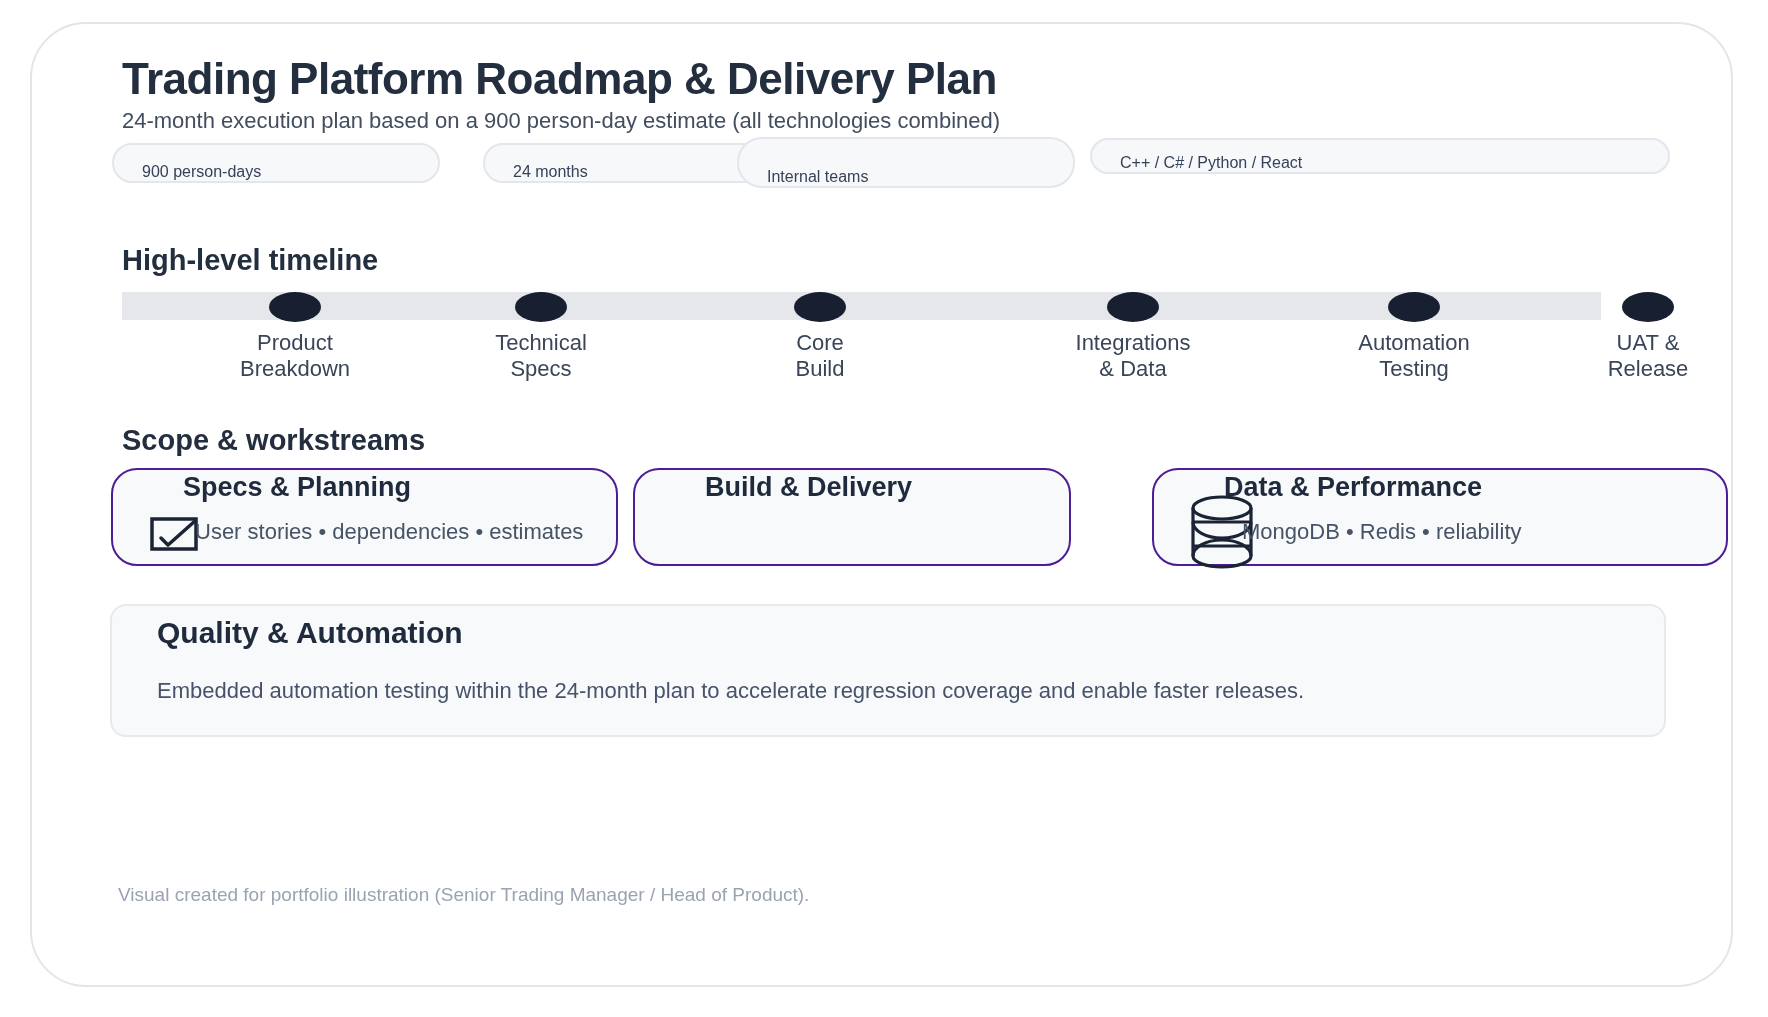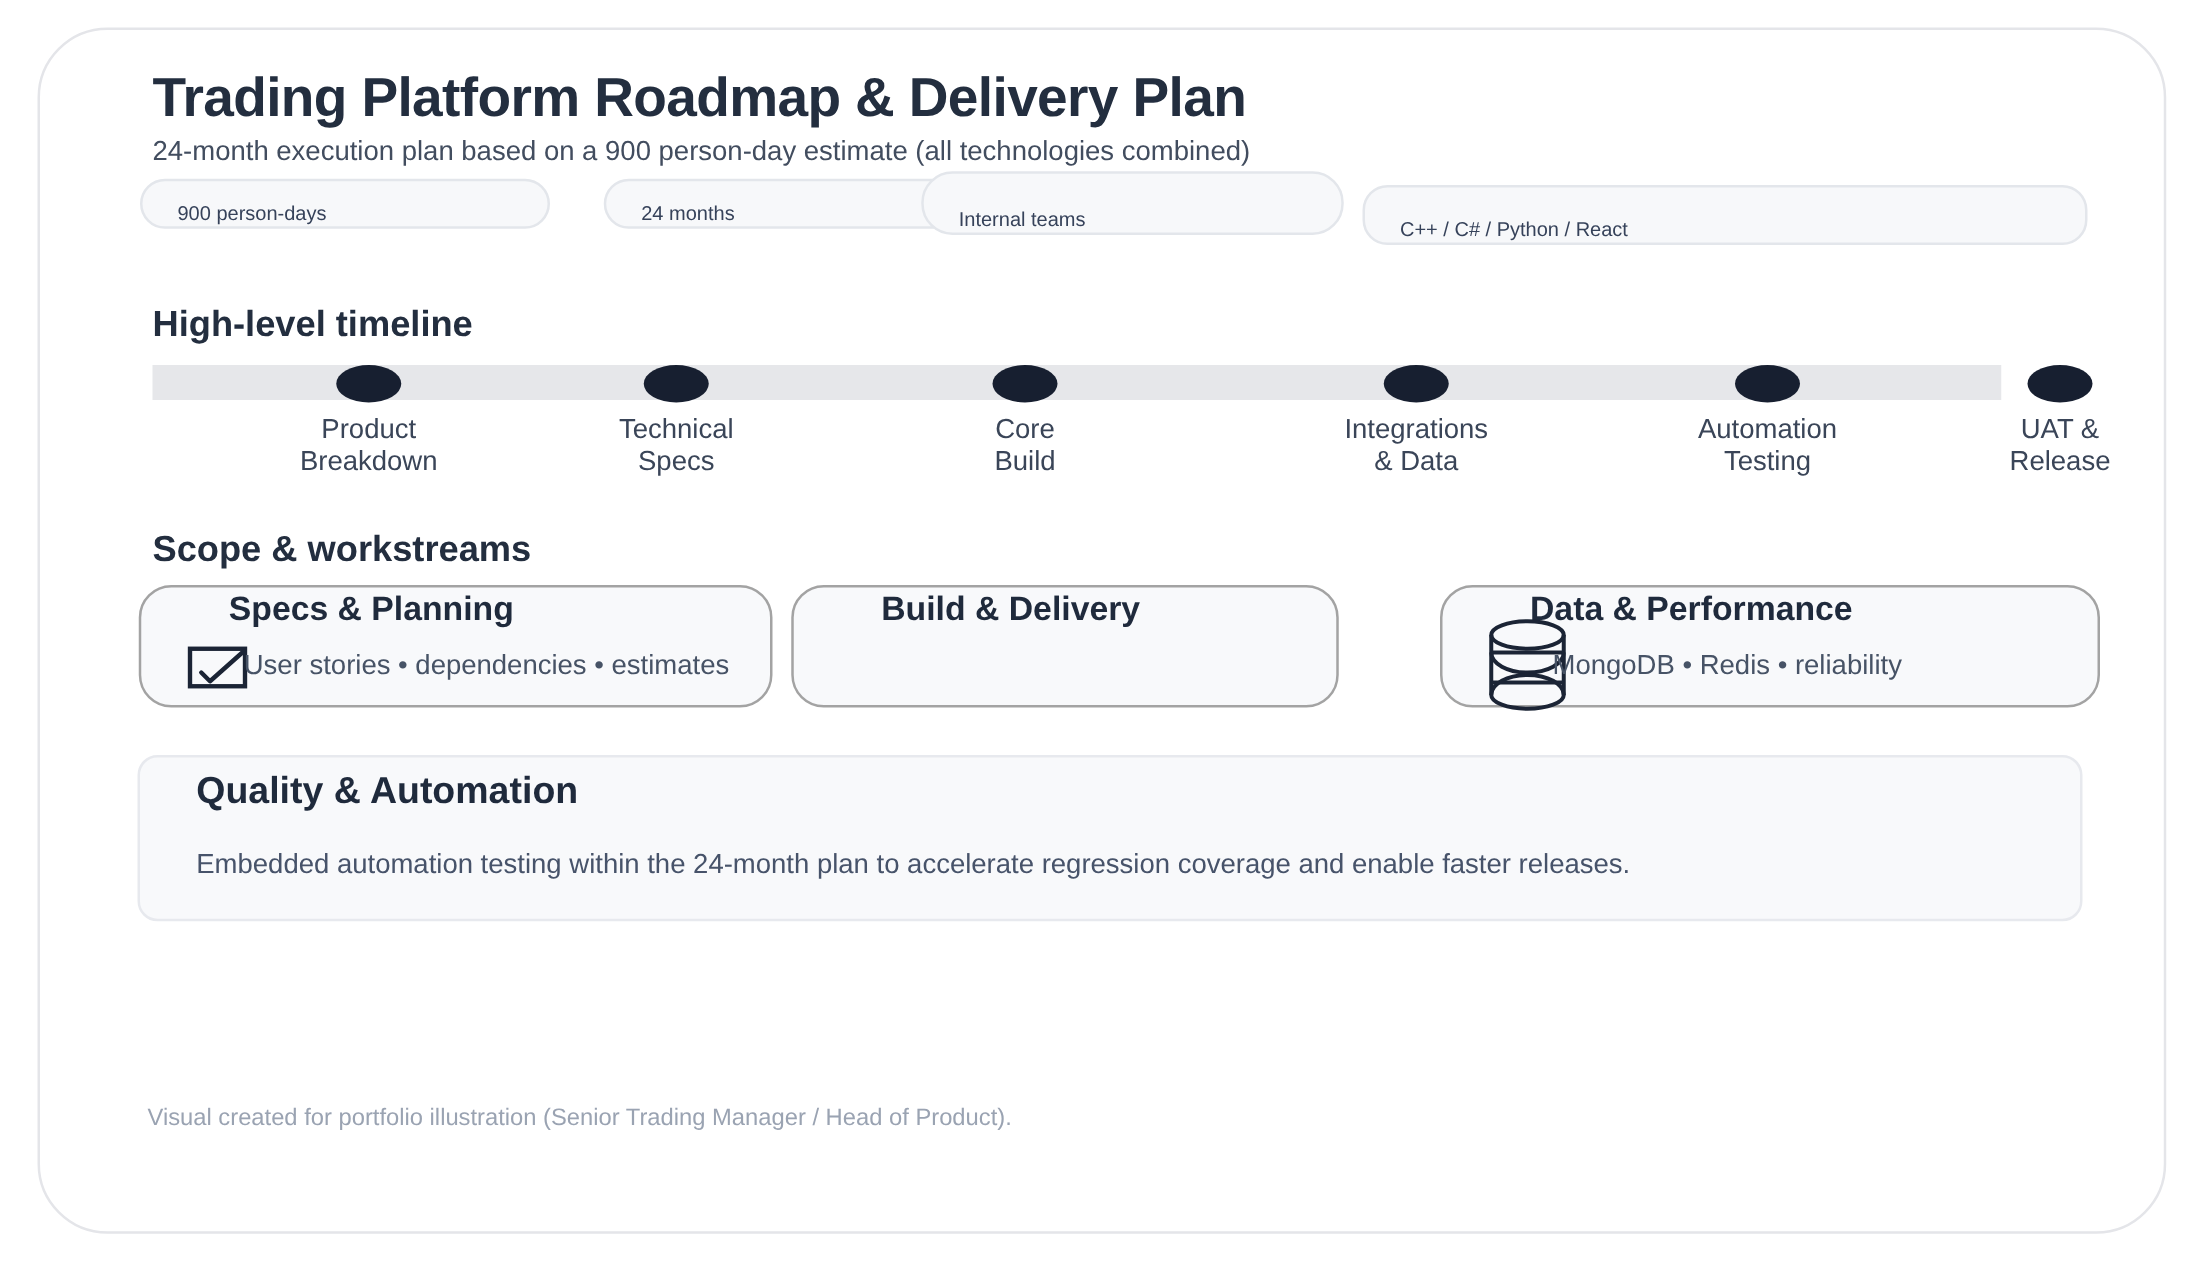--- a/index.html
+++ b/index.html
@@ -22,21 +22,21 @@
     white-space:nowrap;
   }
   .pill {
     position:absolute; box-sizing:border-box; background:#f7f8fa;
     border:2px solid #e3e6eb; display:flex; align-items:flex-end;
     padding-left:28px; font-size:16px; color:#36425a; white-space:nowrap;
   }
   .pill-1 { left:112px; top:143px; width:328px; height:40px; border-radius:20px; }
   .pill-2 { left:483px; top:143px; width:577px; height:40px; border-radius:20px; }
   .pill-3 { left:737px; top:137px; width:338px; height:51px; border-radius:25px; }
-  .pill-4 { left:1090px; top:148px; width:580px; height:48px; border-radius:20px; }
+  .pill-4 { left:1090px; top:138px; width:580px; height:36px; border-radius:20px; }
   .section-heading {
     position:absolute; font-size:29px; font-weight:bold; color:#232e3f;
     white-space:nowrap;
   }
   .h-timeline { left:122px; top:244px; }
   .h-scope    { left:122px; top:424px; }
   .timeline-bar {
     position:absolute; left:122px; top:292px; width:1479px; height:28px;
     background:#e6e7ea;
   }
@@ -48,25 +48,25 @@
   .dot-3 { left:1107px; } .dot-4 { left:1388px; } .dot-5 { left:1622px; }
   .milestone-label {
     position:absolute; top:330px; width:220px; text-align:center;
     font-size:22px; line-height:1.18; color:#3a4558;
   }
   .ml-0 { left:185px; }  .ml-1 { left:431px; }  .ml-2 { left:710px; }
   .ml-3 { left:1023px; } .ml-4 { left:1304px; } .ml-5 { left:1538px; }
   .ml-line { display:block; }
   .ws-card {
     position:absolute; top:468px; height:98px; box-sizing:border-box;
-    background:#f8f9fb; border:2px solid #a3a3a3; border-radius:26px;
+    background:#f8f9fb; border:2px solid #4c1d95; border-radius:26px;
   }
   .ws-0 { left:111px;  width:507px; }
   .ws-1 { left:633px;  width:438px; }
-  .ws-2 { left:1152px; width:528px; }
+  .ws-2 { left:1152px; width:576px; }
   .ws-title {
     position:absolute; left:70px; top:2px; font-size:27px; font-weight:bold;
     color:#1f2a3c; white-space:nowrap;
   }
   .ws-row {
     position:absolute; top:30px; height:64px; display:flex; align-items:center;
   }
   .ws-0 .ws-row { left:36px;text-align:right; }
   .ws-1 .ws-row { left:10px; }
   .ws-2 .ws-row { left:35px; }

